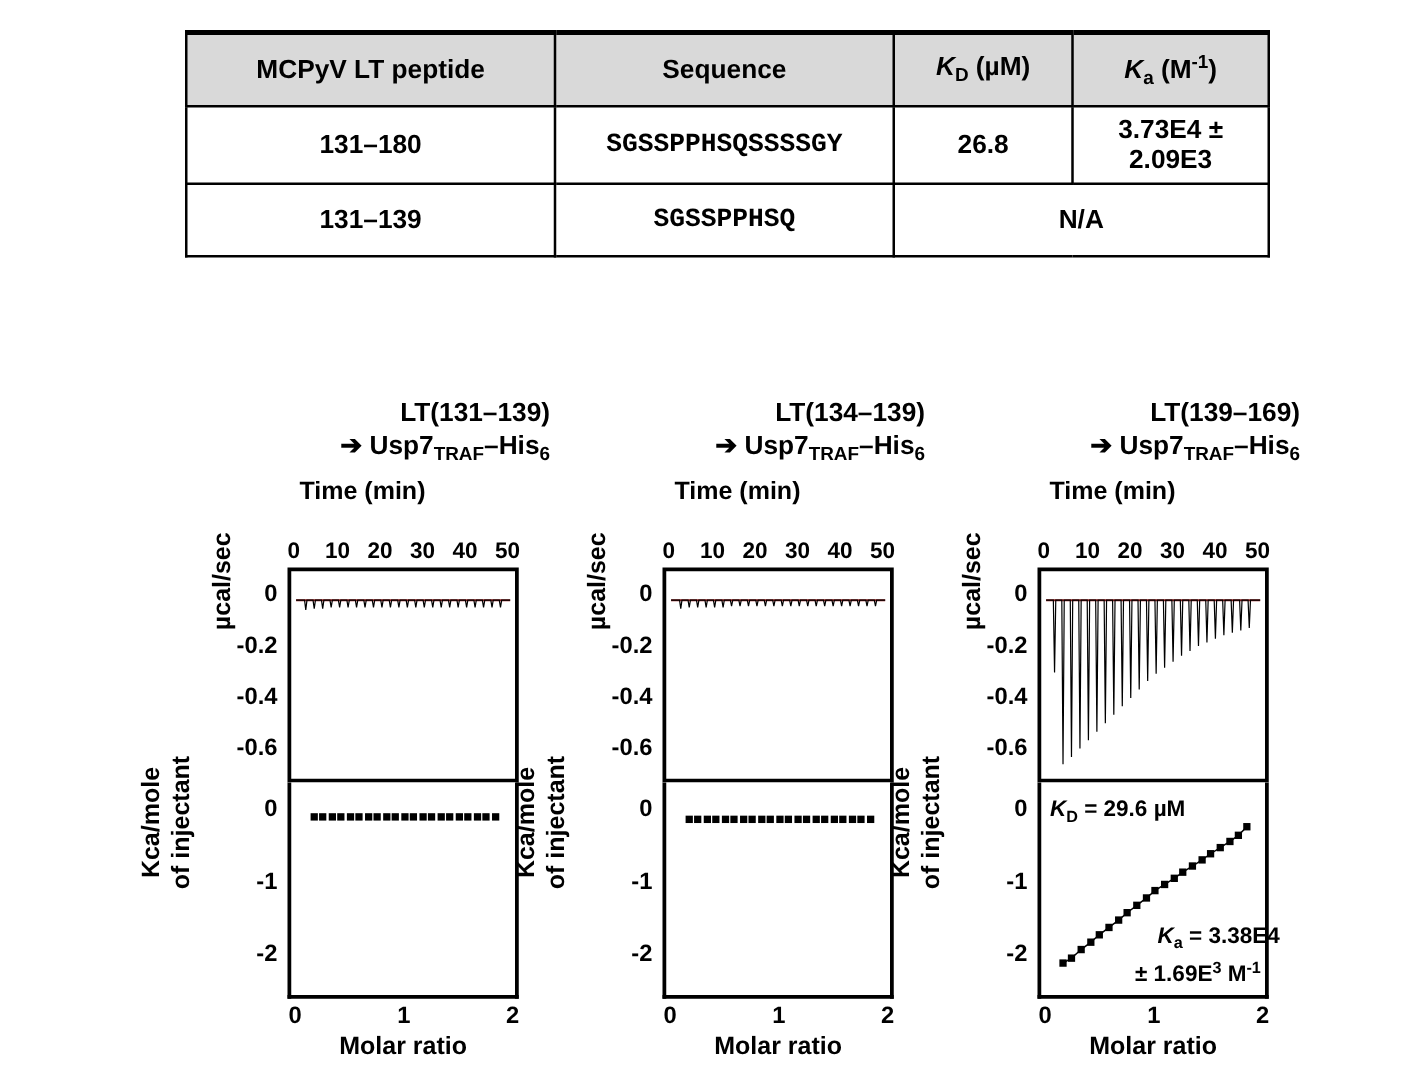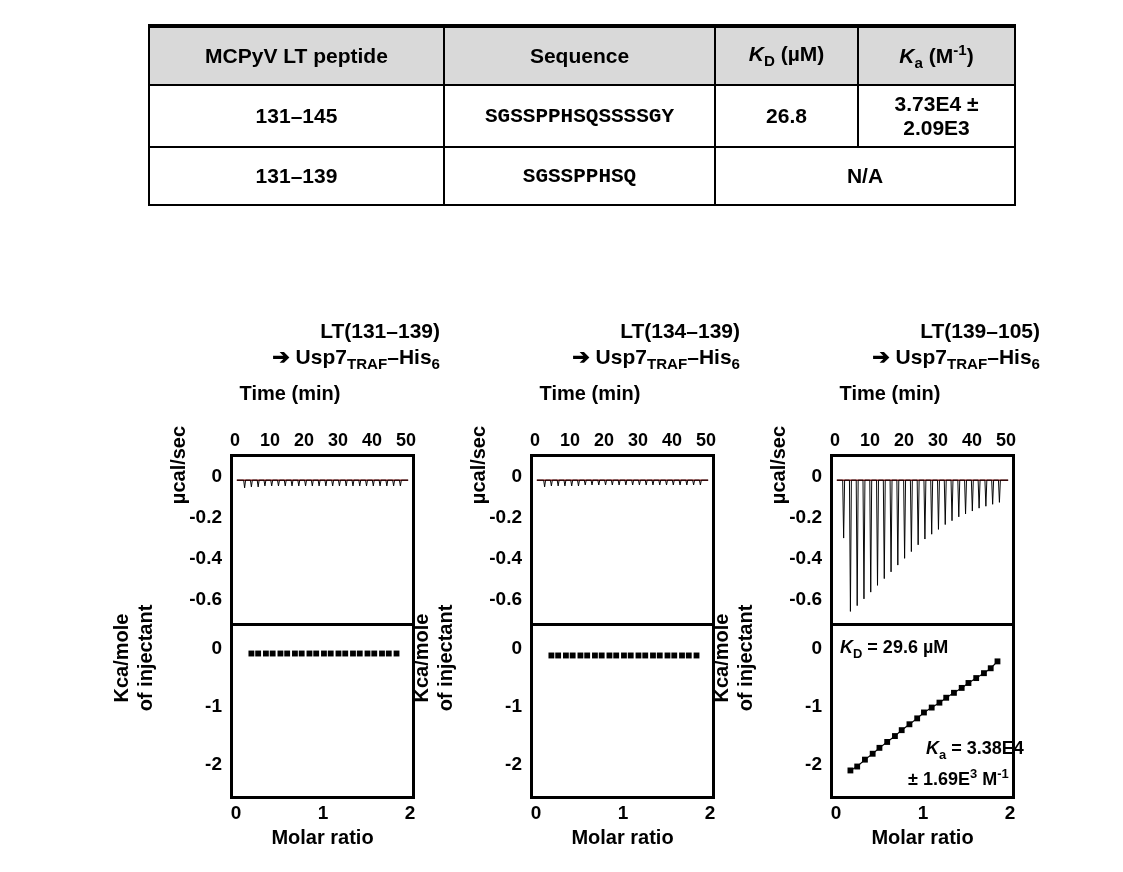--- a/index.html
+++ b/index.html
@@ -234,21 +234,21 @@
     <thead>
       <tr class="header-row">
         <th class="col1">MCPyV LT peptide</th>
         <th class="col2 seq-head">Sequence</th>
         <th class="col3"><span class="ital">K</span><sub>D</sub><span> (µM)</span></th>
         <th class="col4"><span class="ital">K</span><sub>a</sub><span> (M</span><sup>-1</sup><span>)</span></th>
       </tr>
     </thead>
     <tbody>
       <tr class="body-row">
-        <td>131–145</td>
+        <td>131–180</td>
         <td class="seq">SGSSPPHSQSSSSGY</td>
         <td>26.8</td>
         <td><span>3.73E4 ± 2.09E3</span></td>
       </tr>
       <tr class="body-row">
         <td>131–139</td>
         <td class="seq">SGSSPPHSQ</td>
         <td colspan="2">N/A</td>
       </tr>
     </tbody>
@@ -416,21 +416,21 @@
     <div class="xbot-ticks">
       <span style="left:6px">0</span>
       <span style="left:93px">1</span>
       <span style="left:180px">2</span>
     </div>
     <div class="xlabel-bottom">Molar ratio</div>
   </div>
 
   <div class="panel" id="panel-2">
     <div class="panel-title">
-      <span>LT(139–105)</span>
+      <span>LT(139–169)</span>
       <span class="line2"><span class="arrow">➔</span> <span>Usp7</span><sub>TRAF</sub><span>–His</span><sub>6</sub></span>
     </div>
     <div class="time-label">Time (min)</div>
 
     <div class="xtop-ticks">
       <span style="left:5px">0</span>
       <span style="left:40px">10</span>
       <span style="left:74px">20</span>
       <span style="left:108px">30</span>
       <span style="left:142px">40</span>

